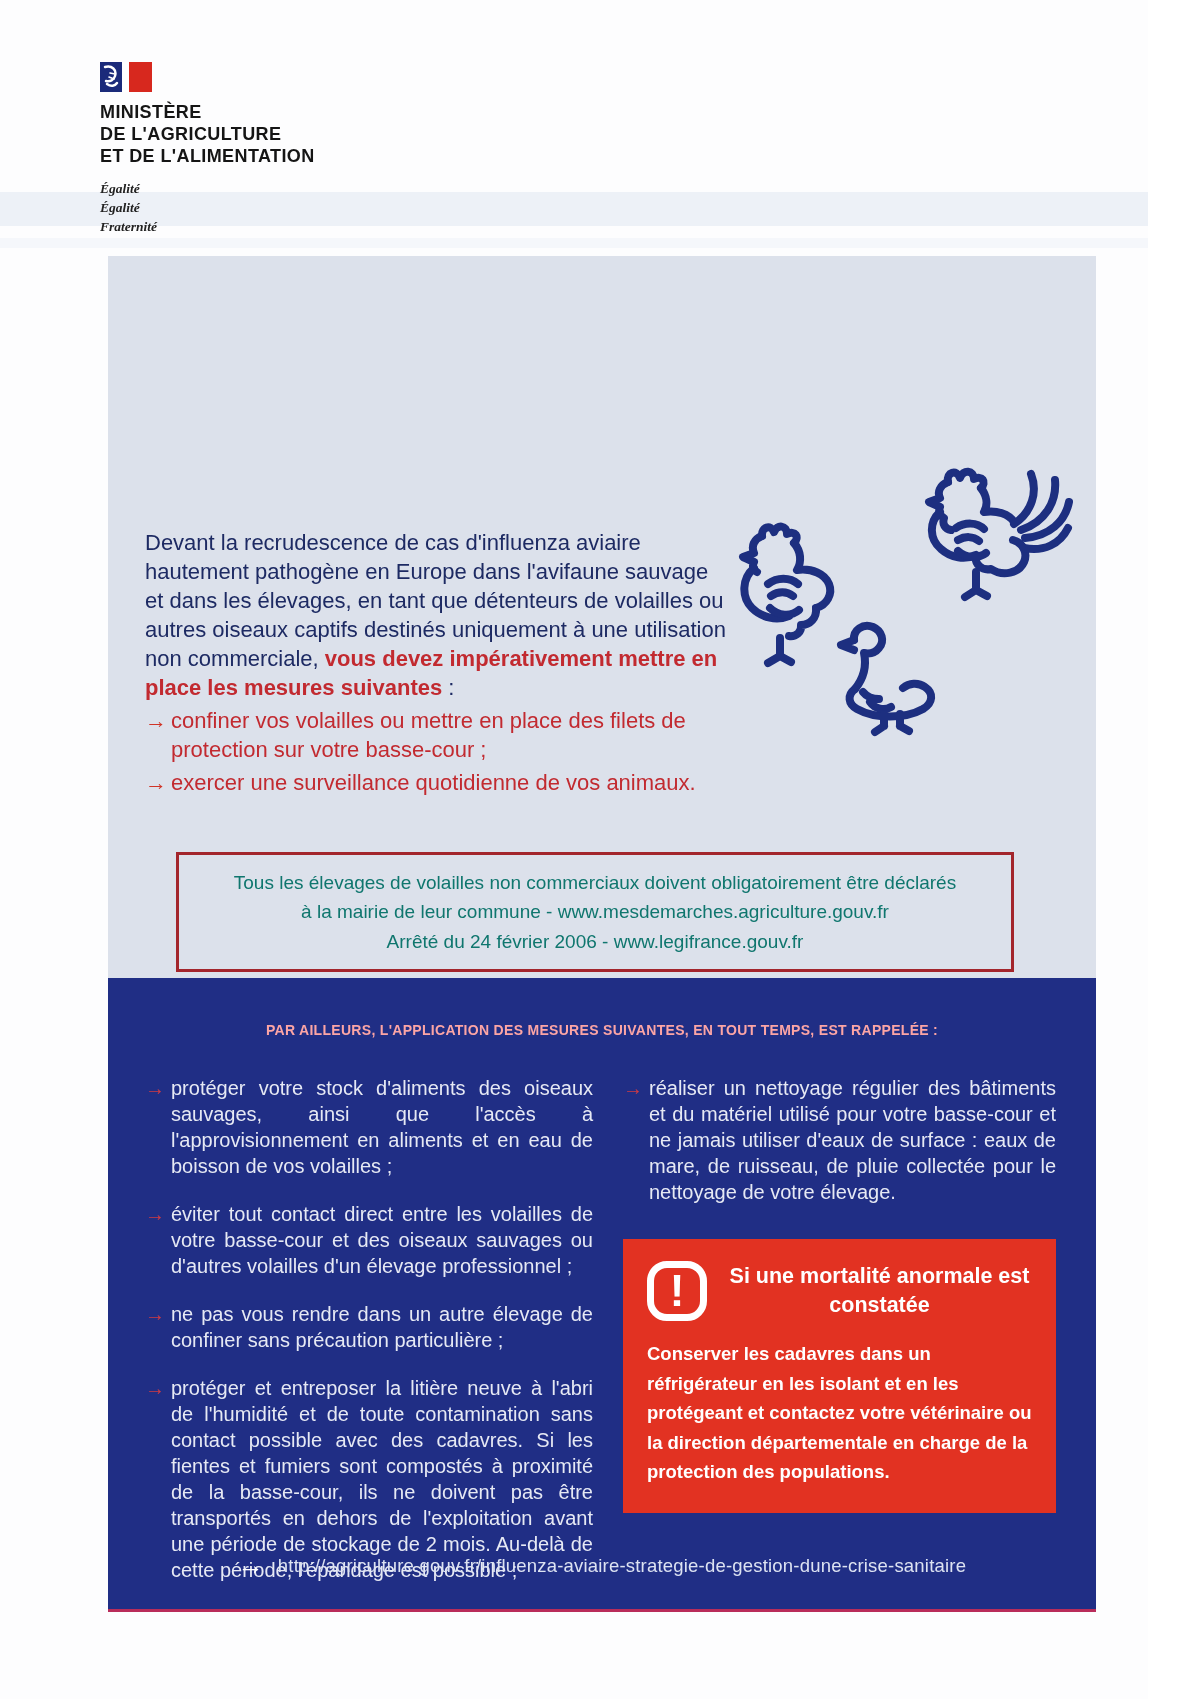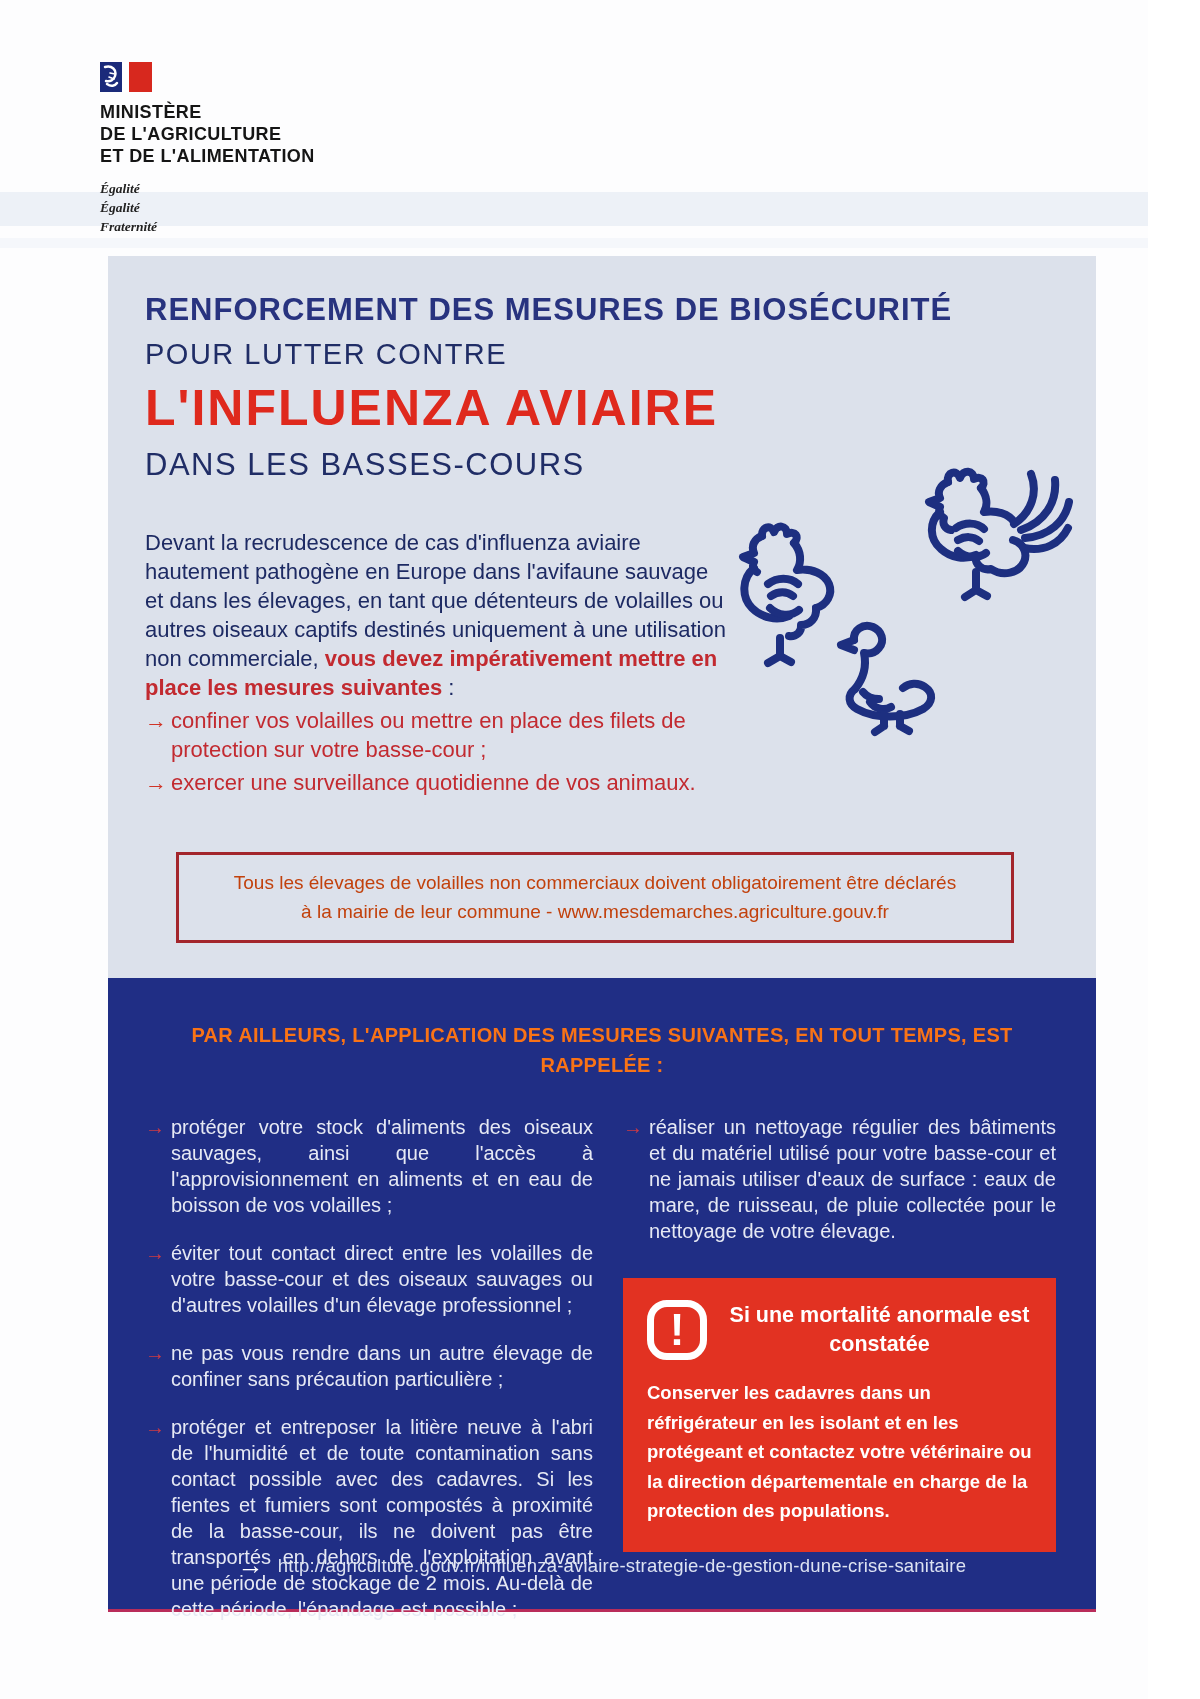--- a/index.html
+++ b/index.html
@@ -37,28 +37,28 @@
   .arrow-item{display:flex;margin-top:4px;color:#c22a30;}
   .arrow-item .arr{flex:0 0 26px;color:#d03427;font-weight:700;}
   .arrow-item .txt{flex:1;}
 
   .birds{position:absolute;left:578px;top:198px;width:410px;height:310px;}
   .birds svg{width:100%;height:100%;}
   .birds path{fill:none;stroke:#1d2f80;stroke-width:8;stroke-linecap:round;stroke-linejoin:round;}
 
   .decl-box{position:absolute;left:68px;top:596px;width:838px;box-sizing:border-box;
             border:3px solid #a3252c;padding:13px 28px;text-align:center;
-            font-size:19px;line-height:1.55;color:#c2410c;}
+            font-size:19px;line-height:1.55;color:#0f766e;}
 
   
   .panel-blue{position:absolute;left:108px;top:978px;width:988px;height:634px;
               background:#202e85;border-bottom:3px solid #b92c5a;box-sizing:border-box;
               color:#e8ebf5;}
   .blue-head{margin:42px auto 0;max-width:860px;text-align:center;font-weight:700;
-             font-size:20px;line-height:1.5;color:#f97316;letter-spacing:.3px;}
+             font-size:14px;line-height:1.5;color:#fca5a5;letter-spacing:.3px;}
   .cols{display:flex;margin:34px 40px 0 37px;gap:30px;}
   .col-left{width:448px;}
   .col-right{flex:1;}
   .b-item{display:flex;margin-bottom:22px;font-size:20px;line-height:1.3;
           text-align:justify;color:#e6e9f4;}
   .b-item .arr{flex:0 0 26px;color:#cf3a44;font-weight:700;text-align:left;}
   .b-item .txt{flex:1;}
 
   .alert{margin-top:34px;background:#e23222;padding:22px 24px 26px;color:#fff;}
   .alert-top{display:flex;align-items:center;gap:20px;}
@@ -100,26 +100,20 @@
     </div>
     <div class="motto">
       <div>Égalité</div>
       <div>Égalité</div>
       <div>Fraternité</div>
     </div>
   </div>
 
   <div class="panel-light">
 
-    <div class="titles">
-      <h1 class="t1">RENFORCEMENT DES MESURES DE BIOSÉCURITÉ</h1>
-      <h2 class="t2">POUR LUTTER CONTRE</h2>
-      <h1 class="t3">L'INFLUENZA AVIAIRE</h1>
-      <h2 class="t4">DANS LES BASSES-COURS</h2>
-    </div>
 
     <div class="intro">
       <span>Devant la recrudescence de cas d'influenza aviaire hautement pathogène en Europe dans l'avifaune sauvage et dans les élevages, en tant que détenteurs de volailles ou autres oiseaux captifs destinés uniquement à une utilisation non commerciale, </span><span class="red-em">vous devez impérativement mettre en place les mesures suivantes</span><span> :</span>
 
       <div class="arrow-item">
         <span class="arr">→</span>
         <span class="txt">confiner vos volailles ou mettre en place des filets de protection sur votre basse-cour ;</span>
       </div>
       <div class="arrow-item">
         <span class="arr">→</span>
@@ -153,20 +147,21 @@
           <path d="M29,77 c-8,6 -7,15 2,20 c18,10 48,10 66,0 c10,-6 11,-16 2,-22 c-7,-5 -16,-4 -22,1"></path>
           <path d="M44,90 c5,7 14,9 21,5 M37,80 c4,5 10,7 16,7"></path>
           <path d="M58,102 v12 M58,114 l-9,6 M74,102 v12 M74,114 l9,5"></path>
         </g>
       </svg>
     </div>
 
     <div class="decl-box">
       <div>Tous les élevages de volailles non commerciaux doivent obligatoirement être déclarés</div>
       <div>à la mairie de leur commune - www.mesdemarches.agriculture.gouv.fr</div>
+      <div>Arrêté du 24 février 2006 - www.legifrance.gouv.fr</div>
     </div>
   </div>
 
   <div class="panel-blue">
     <div class="blue-head">PAR AILLEURS, L'APPLICATION DES MESURES SUIVANTES, EN TOUT TEMPS, EST RAPPELÉE :</div>
 
     <div class="cols">
       <div class="col-left">
         <div class="b-item">
           <span class="arr">→</span>

